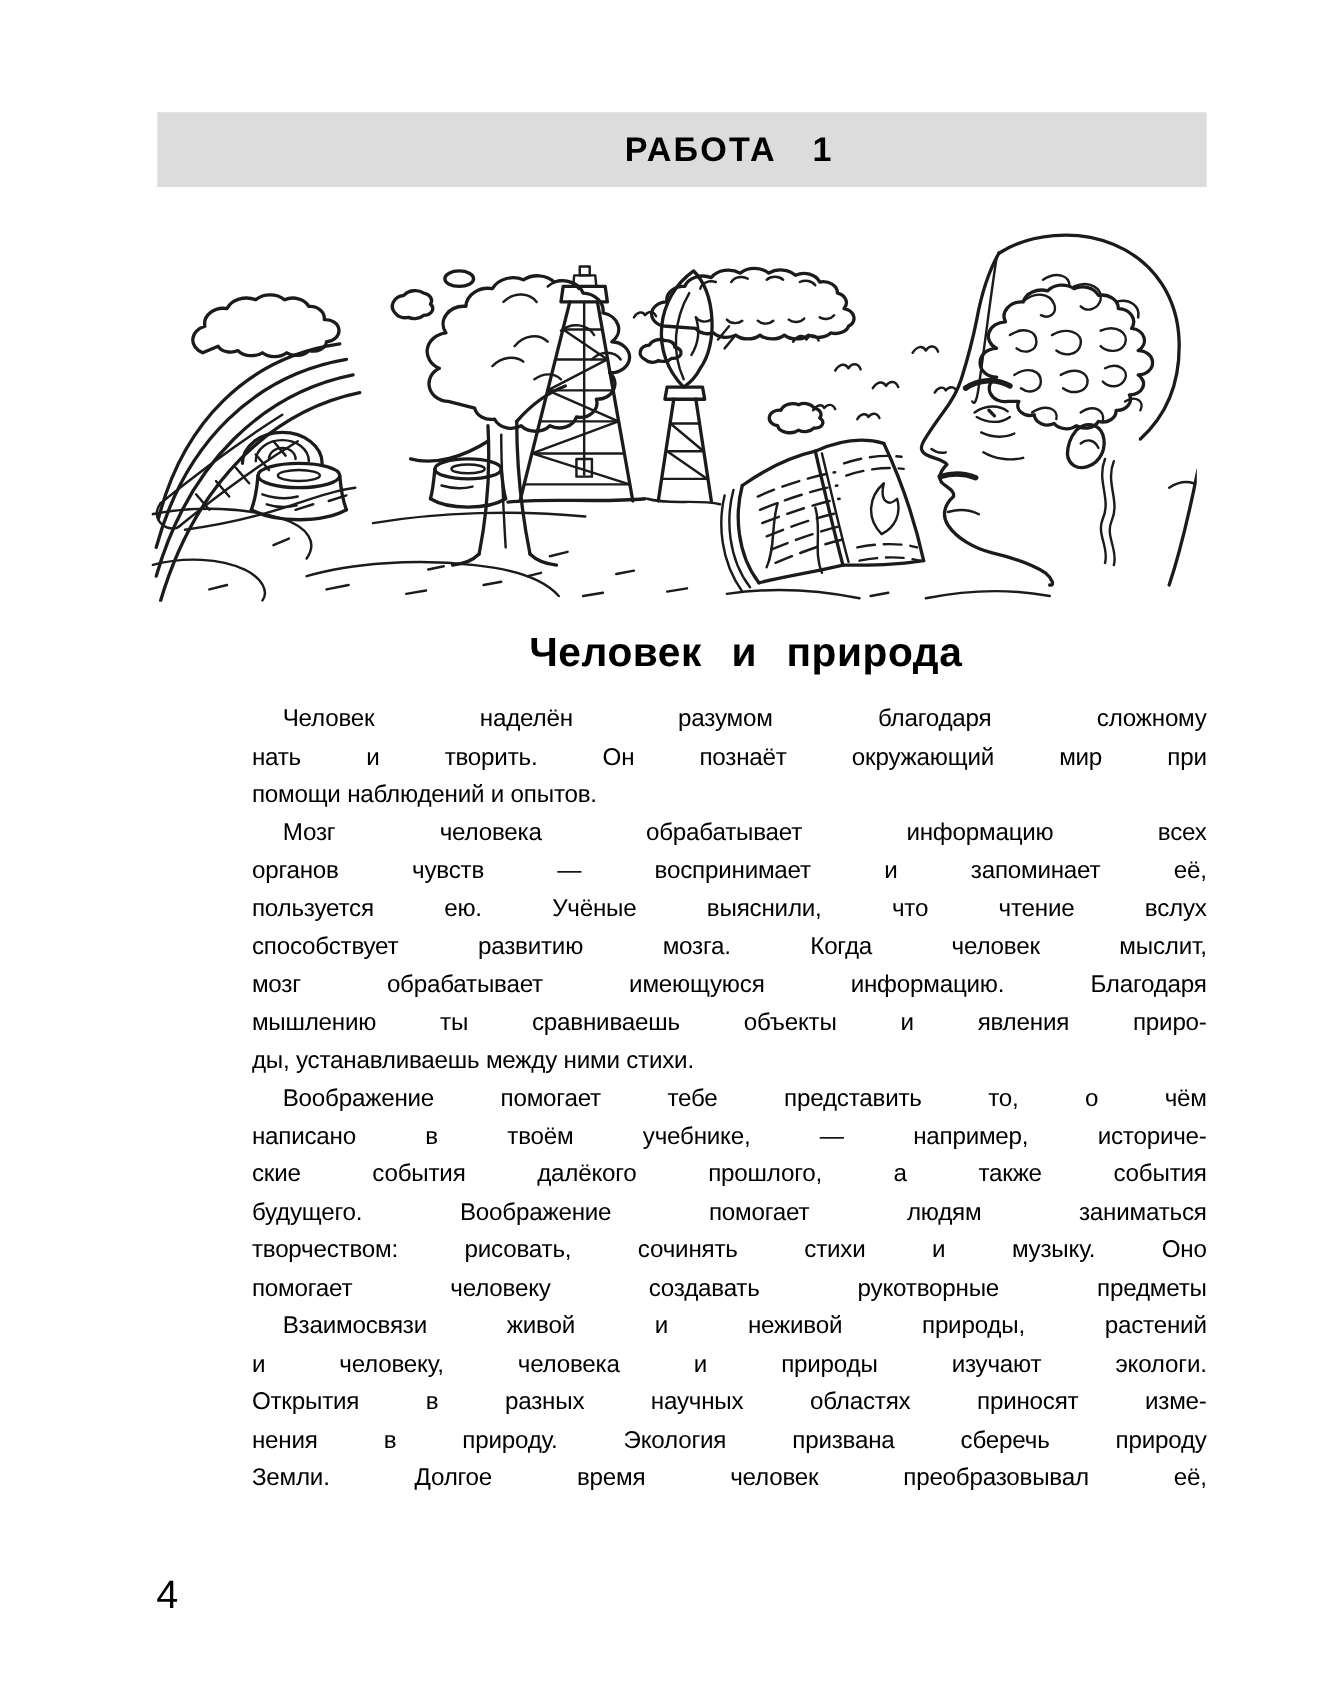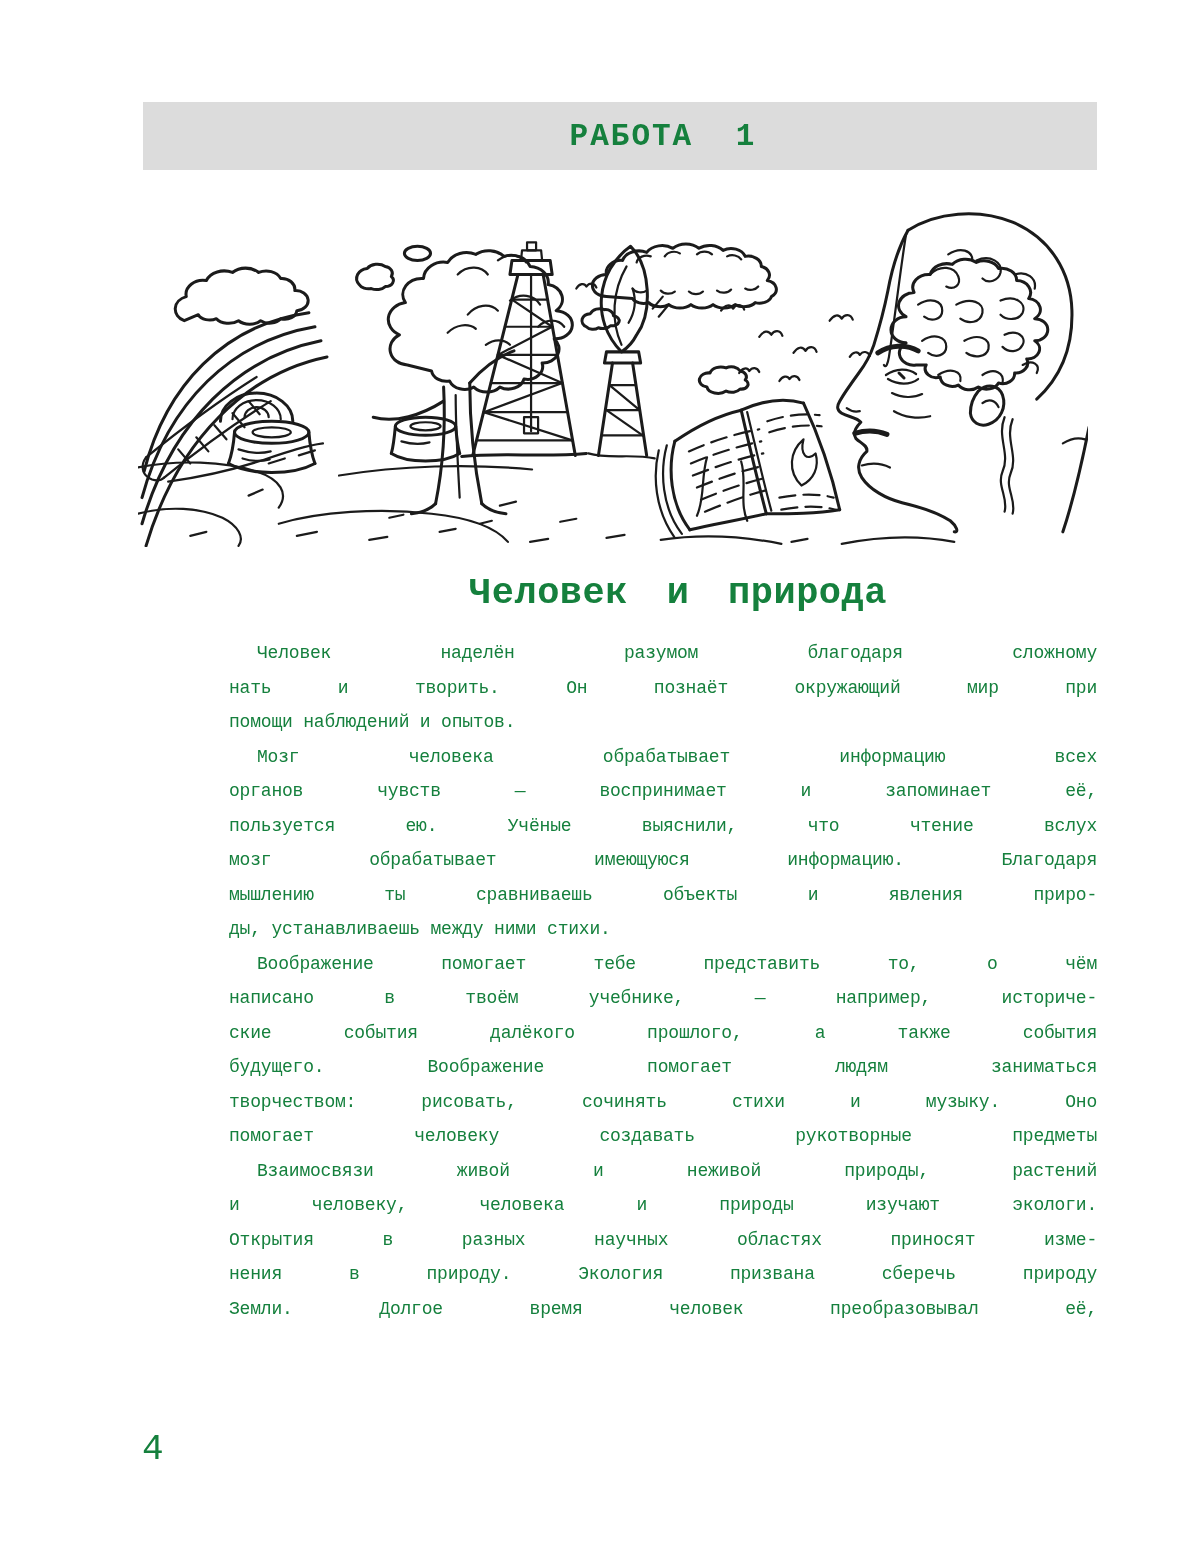--- a/index.html
+++ b/index.html
@@ -23,42 +23,42 @@
     position:absolute;left:138px;top:203px;width:950px;height:344px;
   }
   .illustration svg{width:100%;height:100%;display:block;}
   .article-title{
     position:absolute;left:244px;top:572px;width:868px;margin:0;
     text-align:center;font-size:37px;font-weight:bold;
     letter-spacing:0.5px;word-spacing:16px;
   }
   .article-body{
     position:absolute;left:229px;top:636px;width:868px;
-    font-size:18px;letter-spacing:-0.2px;
+    font-size:22px;letter-spacing:-0.2px;
   }
   .line{
     height:34.5px;line-height:34.5px;
     text-align:justify;text-align-last:justify;
     white-space:nowrap;
   }
   .line.first{text-indent:28px;}
   .line.endline{text-align-last:left;}
   .page-number{
     position:absolute;left:142px;top:1432px;
     font-size:36px;line-height:1;
   }
   .ill-stroke{fill:none;stroke:#1b1b1b;stroke-width:3;stroke-linecap:round;stroke-linejoin:round;}
   .ill-fine{fill:none;stroke:#1b1b1b;stroke-width:2.2;stroke-linecap:round;stroke-linejoin:round;}
   .ill-bold{fill:none;stroke:#1b1b1b;stroke-width:5;stroke-linecap:round;stroke-linejoin:round;}
   .ill-dash{fill:none;stroke:#1b1b1b;stroke-width:2.2;stroke-linecap:round;stroke-dasharray:16 8;}
 </style>
 </head>
 <body>
 
-<div class="page" style="color: #15803d; font-family: Liberation Mono, monospace;">
+<div class="page" style="color: #000000;">
 
   <div class="header-bar" style="background: rgb(220, 220, 220);">
     <span class="header-title">РАБОТА 1</span>
   </div>
 
   <div class="illustration">
     <svg viewBox="0 0 945 340" xmlns="http://www.w3.org/2000/svg">
 
       <g class="ill-stroke">
         <path d="M6,266 C28,180 86,120 170,108"></path>
@@ -282,20 +282,21 @@
 
   <h1 class="article-title">Человек  и  природа</h1>
 
   <div class="article-body">
       <div class="line first">Человек наделён разумом благодаря сложному</div>
       <div class="line">нать и творить. Он познаёт окружающий мир при</div>
       <div class="line endline">помощи наблюдений и опытов.</div>
       <div class="line first">Мозг человека обрабатывает информацию всех</div>
       <div class="line">органов чувств — воспринимает и запоминает её,</div>
       <div class="line">пользуется ею. Учёные выяснили, что чтение вслух</div>
+      <div class="line">способствует развитию мозга. Когда человек мыслит,</div>
       <div class="line">мозг обрабатывает имеющуюся информацию. Благодаря</div>
       <div class="line">мышлению ты сравниваешь объекты и явления приро-</div>
       <div class="line endline">ды, устанавливаешь между ними стихи.</div>
       <div class="line first">Воображение помогает тебе представить то, о чём</div>
       <div class="line">написано в твоём учебнике, — например, историче-</div>
       <div class="line">ские события далёкого прошлого, а также события</div>
       <div class="line">будущего. Воображение помогает людям заниматься</div>
       <div class="line">творчеством: рисовать, сочинять стихи и музыку. Оно</div>
       <div class="line">помогает человеку создавать рукотворные предметы</div>
       <div class="line first">Взаимосвязи живой и неживой природы, растений</div>

